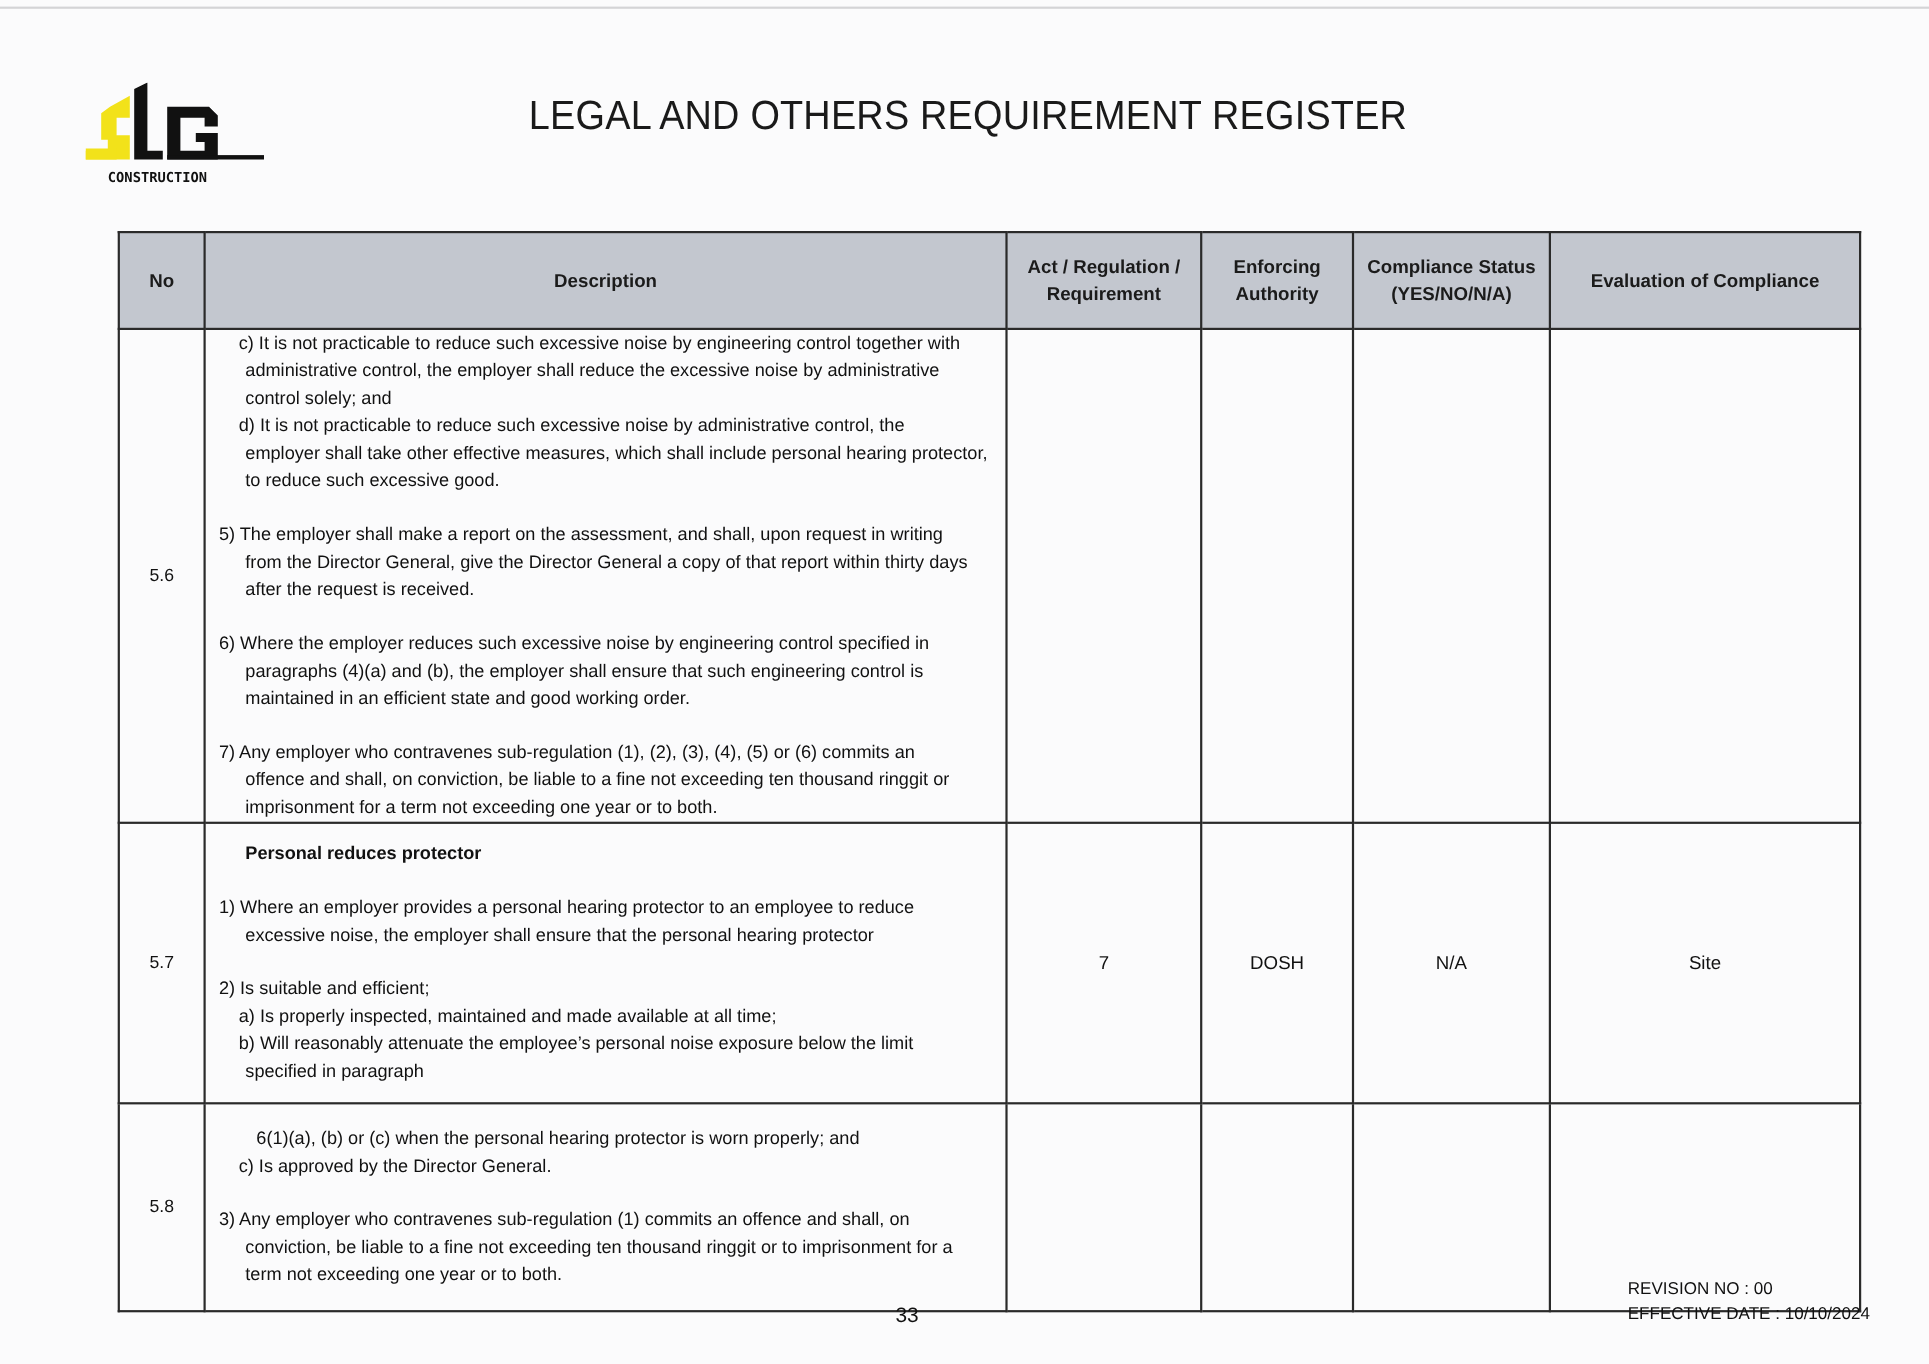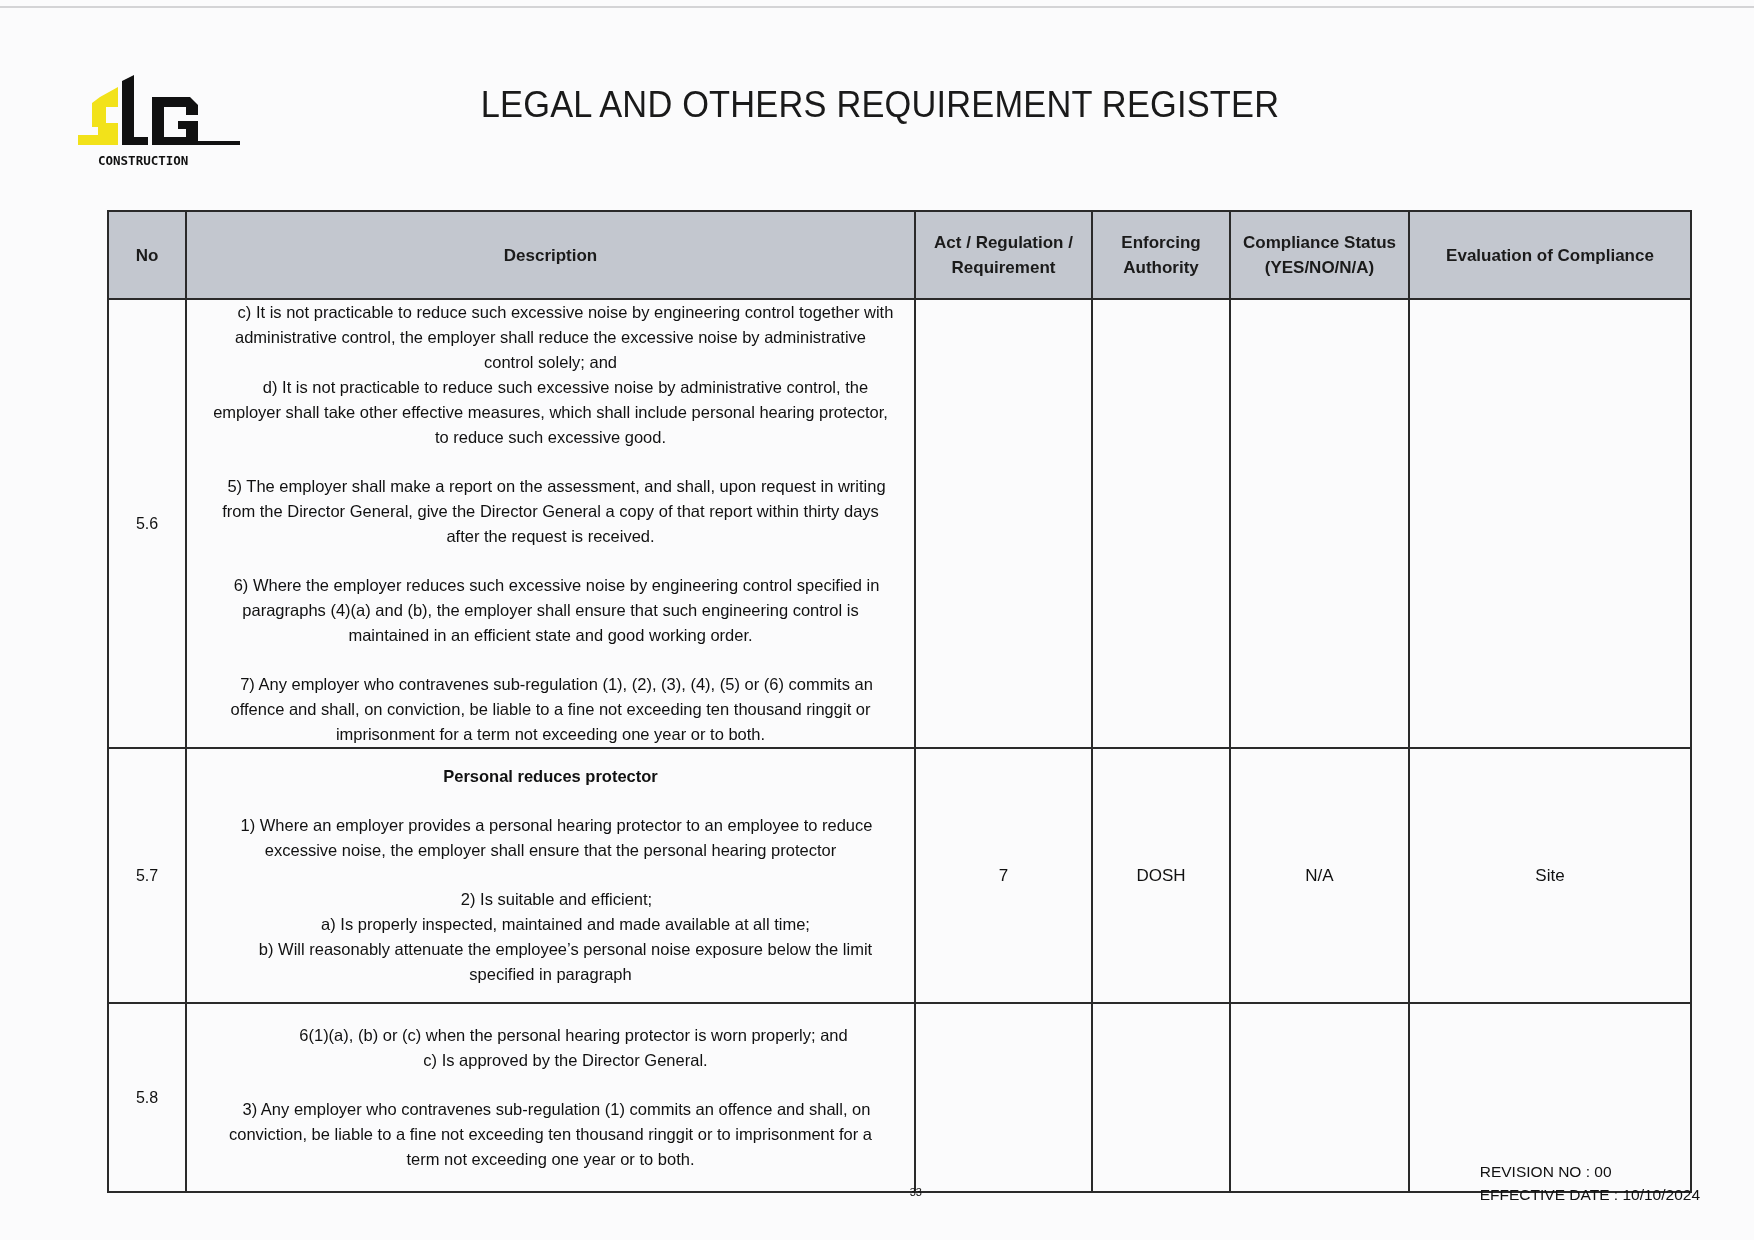--- a/index.html
+++ b/index.html
@@ -23,29 +23,29 @@
   table.register th, table.register td {
     border: 2px solid #2a2a2a; padding: 0; vertical-align: middle;
   }
   table.register th {
     background: #c3c7cf; height: 86px;
     font-size: 17px; font-weight: bold; text-align: center; line-height: 25px;
     color: #1b1b1b;
   }
   td.no { text-align: center; font-size: 16px; }
   td.desc {
-    font-size: 16.5px; line-height: 25px; padding: 2px 0 2px 3px; text-align: center; border-radius: 23px;
+    font-size: 16.5px; line-height: 25px; padding: 2px 0 2px 3px; text-align: left; border-radius: 23px;
   }
   td.val { text-align: center; font-size: 17px; }
-  .desc-line { white-space: nowrap; }
+  .desc-line { white-space: nowrap; padding-left: 36px; }
   .ind1 { padding-left: 12px; margin-top: 24px; }
   .ind2 { padding-left: 30px; }
   .ind3 { padding-left: 46px; }
   .bold { font-weight: bold; }
-  .footer-page { position: absolute; left: 852px; top: 1186px; width: 70px; text-align: right; font-size: 11px; }
+  .footer-page { position: absolute; left: 814px; top: 1186px; width: 70px; text-align: left; font-size: 19px; }
   .footer-rev { position: absolute; right: 54px; top: 1160px; font-size: 15.5px; line-height: 23px; }
 </style>
 </head>
 <body>
 
 <div class="top-rule"></div>
 
 <div class="logo">
   <svg width="175" height="95" viewBox="0 0 175 95">
 

